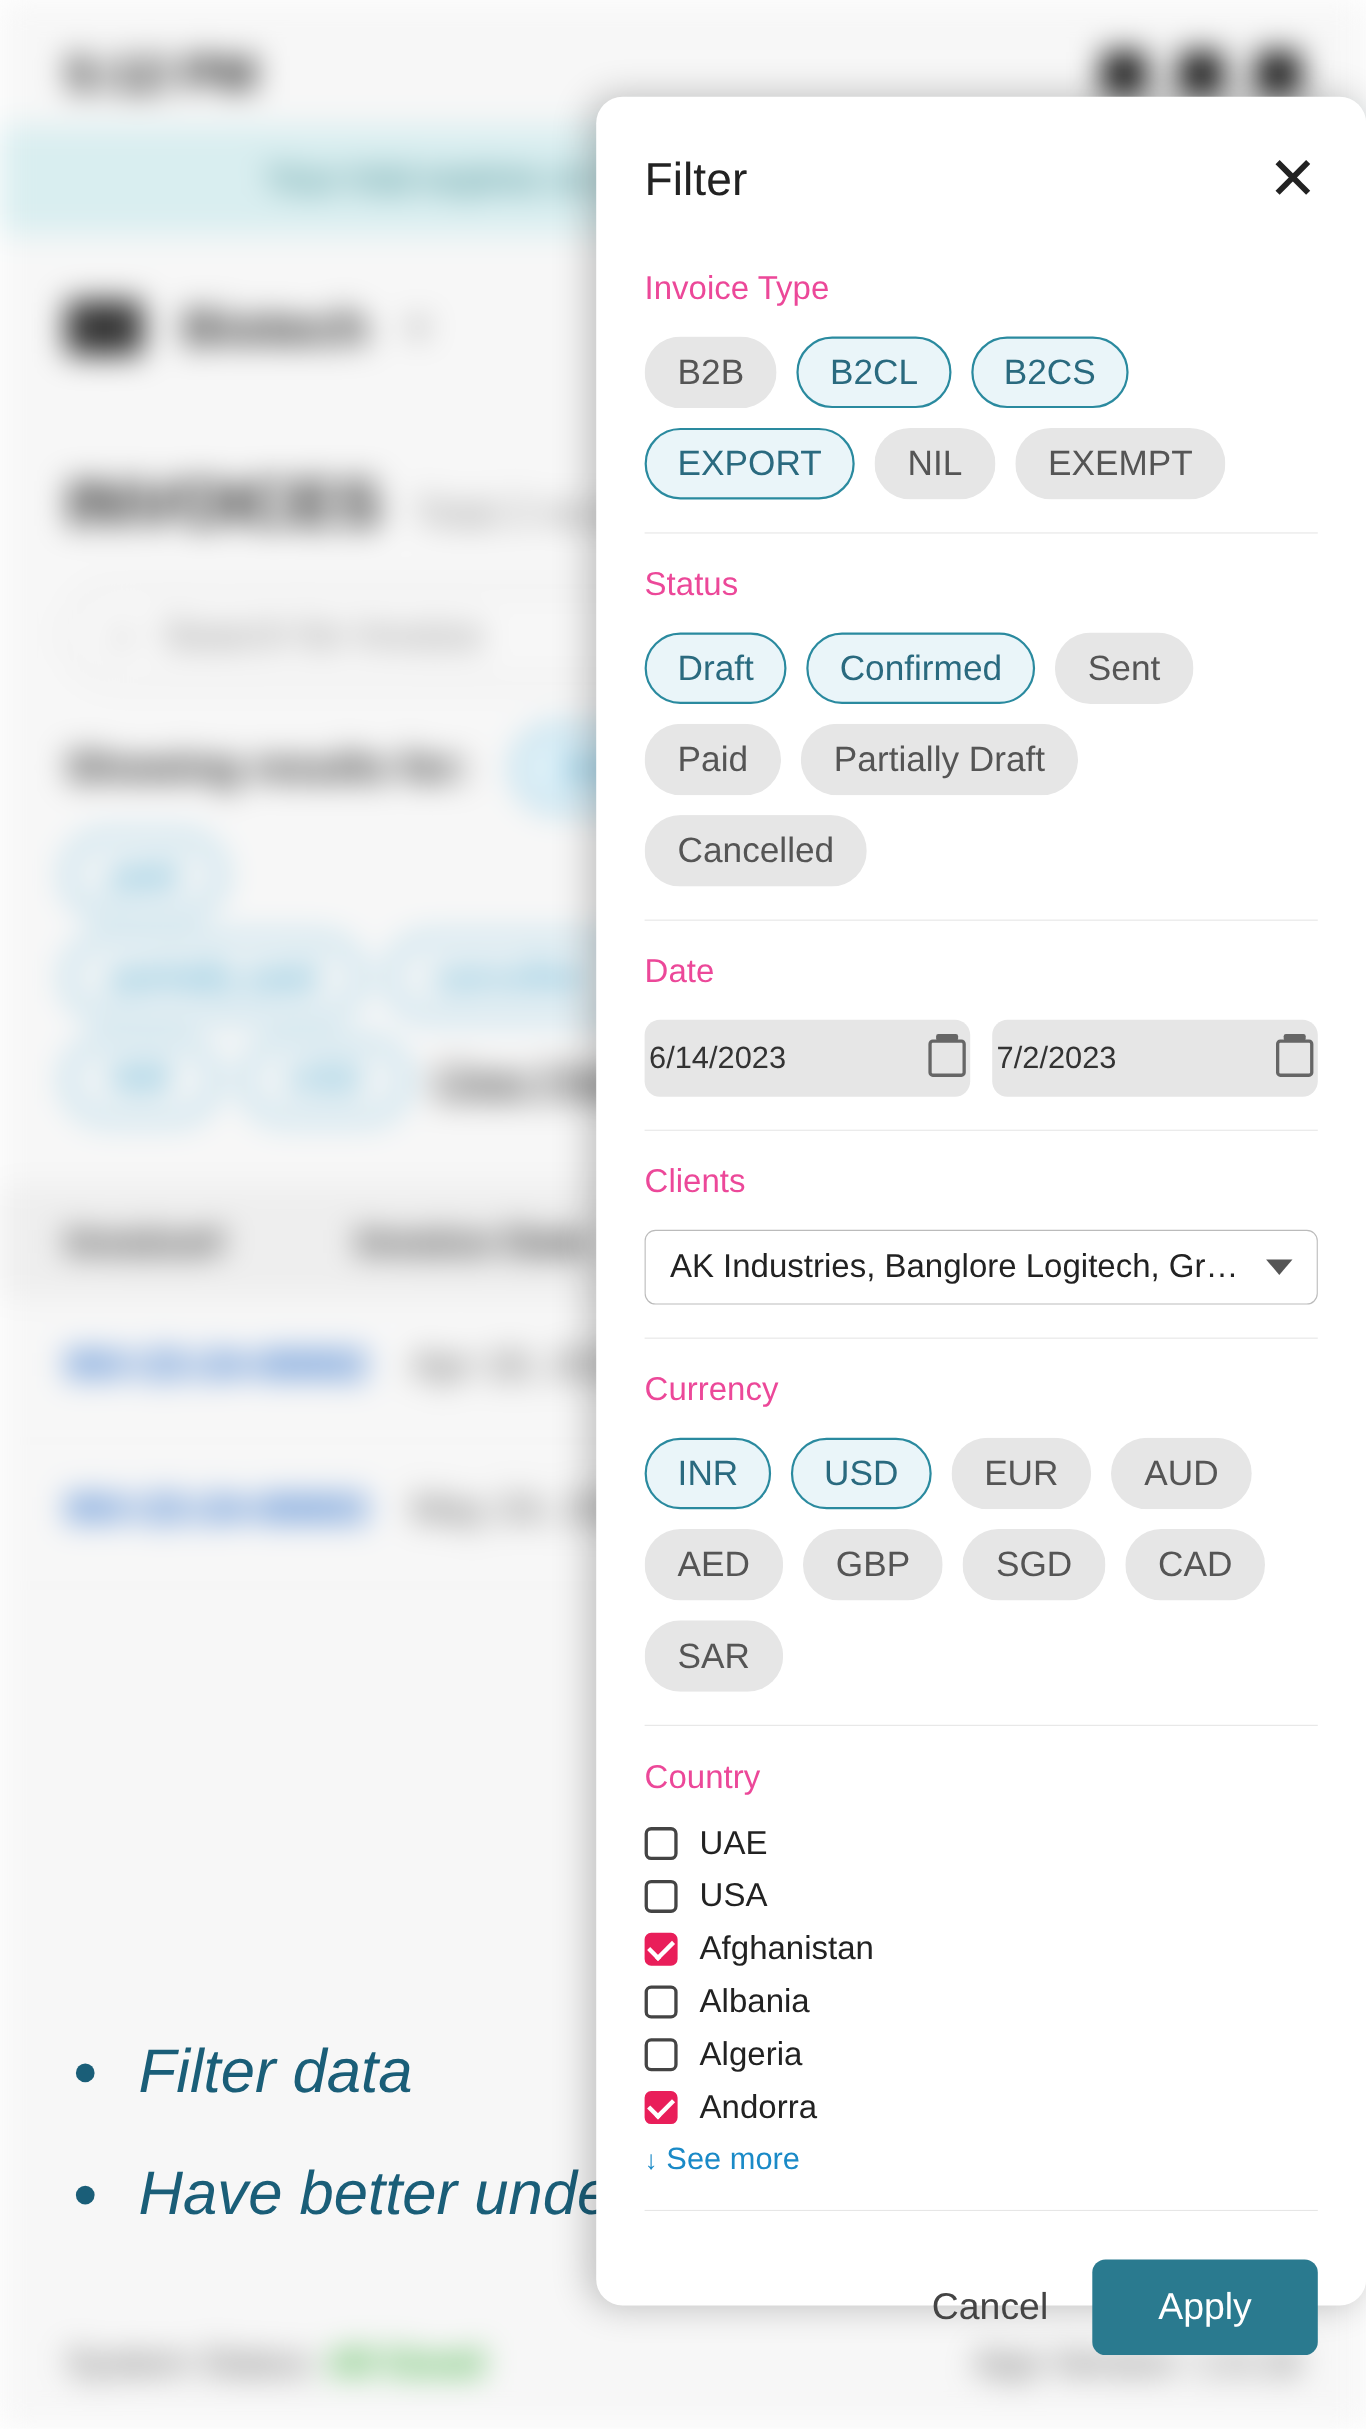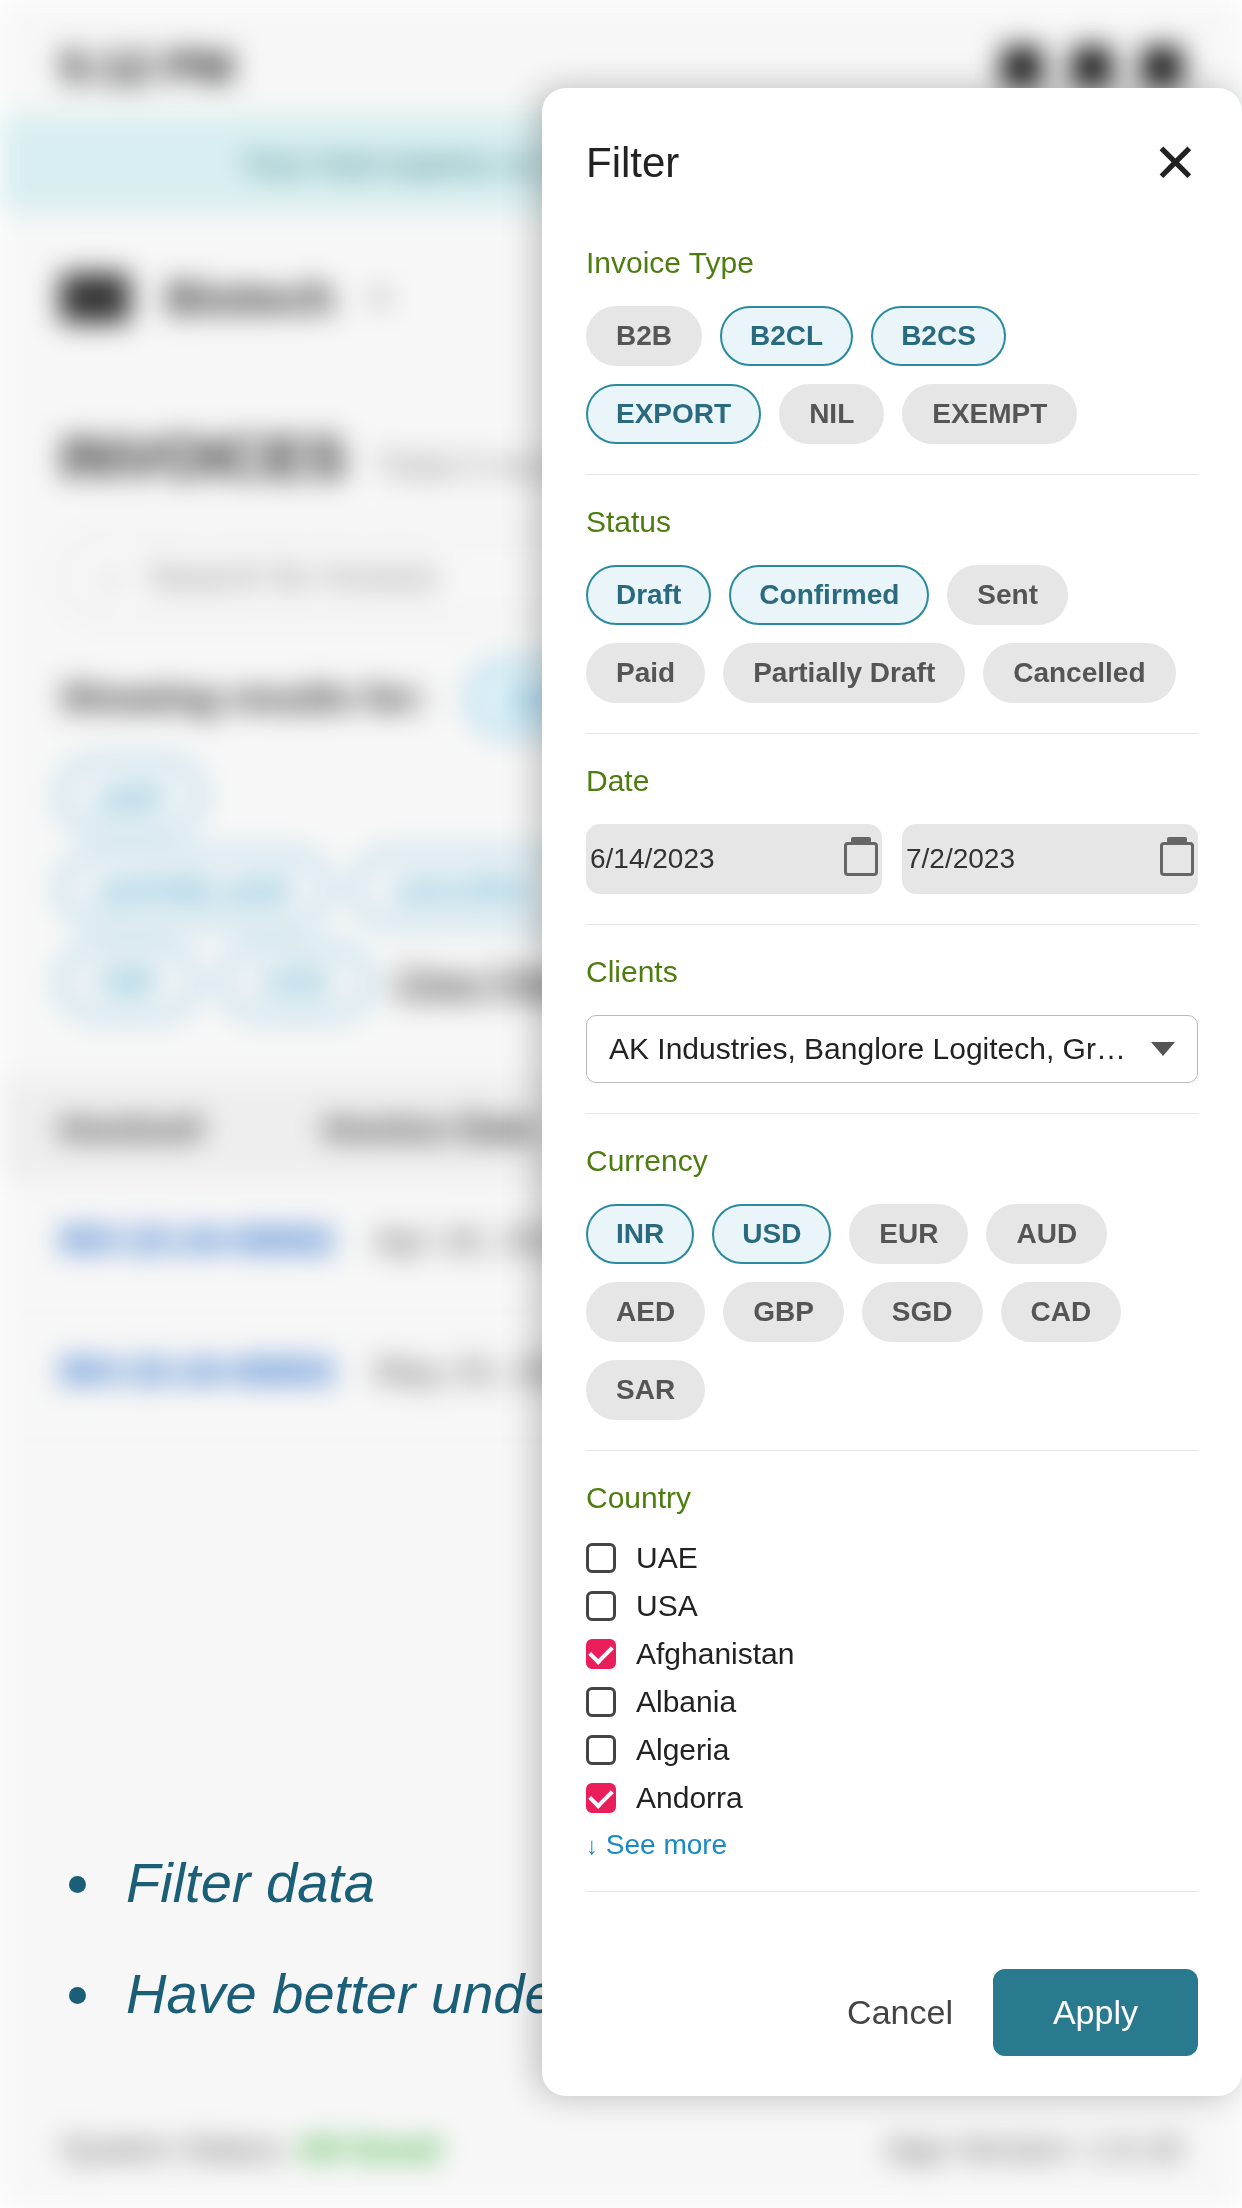--- a/index.html
+++ b/index.html
@@ -41,23 +41,23 @@
 .callouts-overlay { position: absolute; left: 0; right: 0; bottom: 0; top: 1690px; z-index: 5; pointer-events: none; }
 .callouts-overlay .callout-list { padding: 160px 110px 0; }
 
 
 .modal { position: absolute; top: 88px; right: 0; width: 700px; height: 2008px; background: #fff; border-radius: 24px; box-shadow: -6px 0 34px rgba(0,0,0,0.24); padding: 48px 44px 40px; display: flex; flex-direction: column; z-index: 10; }
 .modal-head { display: flex; justify-content: space-between; align-items: center; margin-bottom: 26px; }
 .modal-title { font-size: 42px; font-weight: 500; color: #222; }
 .close { font-size: 54px; line-height: 1; color: #222; cursor: pointer; background: none; border: none; }
 .section { padding: 30px 0; border-bottom: 1.5px solid #e6e6e6; }
 .section:last-of-type { border-bottom: none; }
-.section-label { font-size: 30px; color: #4d7c0f; margin-bottom: 26px; }
+.section-label { font-size: 30px; color: #ec4899; margin-bottom: 26px; }
 .chips { display: flex; flex-wrap: wrap; gap: 18px; }
-.chip { padding: 12px 28px; border-radius: 36px; font-size: 28px; color: #555; background: #e6e6e6; border: 2px solid transparent; cursor: pointer; font-weight: bold; }
+.chip { padding: 12px 28px; border-radius: 36px; font-size: 32px; color: #555; background: #e6e6e6; border: 2px solid transparent; cursor: pointer; }
 .chip.active { background: #eaf5f9; border-color: #2a8a9f; color: #2a6a7f; }
 .date-row { display: flex; gap: 20px; }
 .datebox { flex: 1; background: #e6e6e6; border-radius: 14px; padding: 18px 4px; display: flex; align-items: center; justify-content: space-between; font-size: 28px; color: #333; cursor: pointer; }
 .cal-icon { width: 34px; height: 34px; border: 3px solid #666; border-radius: 4px; position: relative; }
 .cal-icon::before { content: ""; position: absolute; top: -8px; left: 4px; right: 4px; height: 6px; background: #666; border-radius: 2px; }
 .select { border: 1.5px solid #bbb; border-radius: 10px; padding: 16px 22px; font-size: 30px; color: #222; display: flex; align-items: center; justify-content: space-between; cursor: pointer; }
 .caret { width: 0; height: 0; border-left: 12px solid transparent; border-right: 12px solid transparent; border-top: 14px solid #555; }
 .check-list { display: flex; flex-direction: column; gap: 14px; text-align: center; }
 .check-row { display: flex; align-items: center; gap: 20px; font-size: 30px; color: #222; cursor: pointer; }
 .cb { width: 30px; height: 30px; border: 3px solid #444; border-radius: 6px; display: inline-flex; align-items: center; justify-content: center; }

